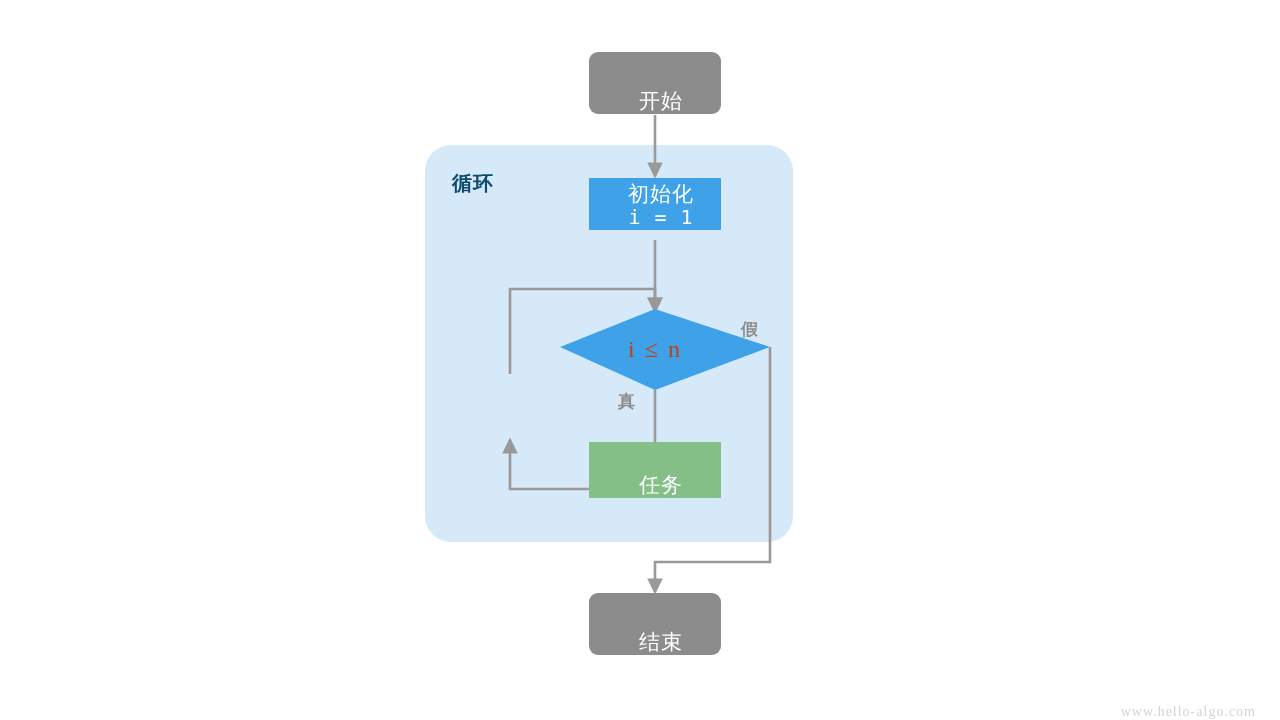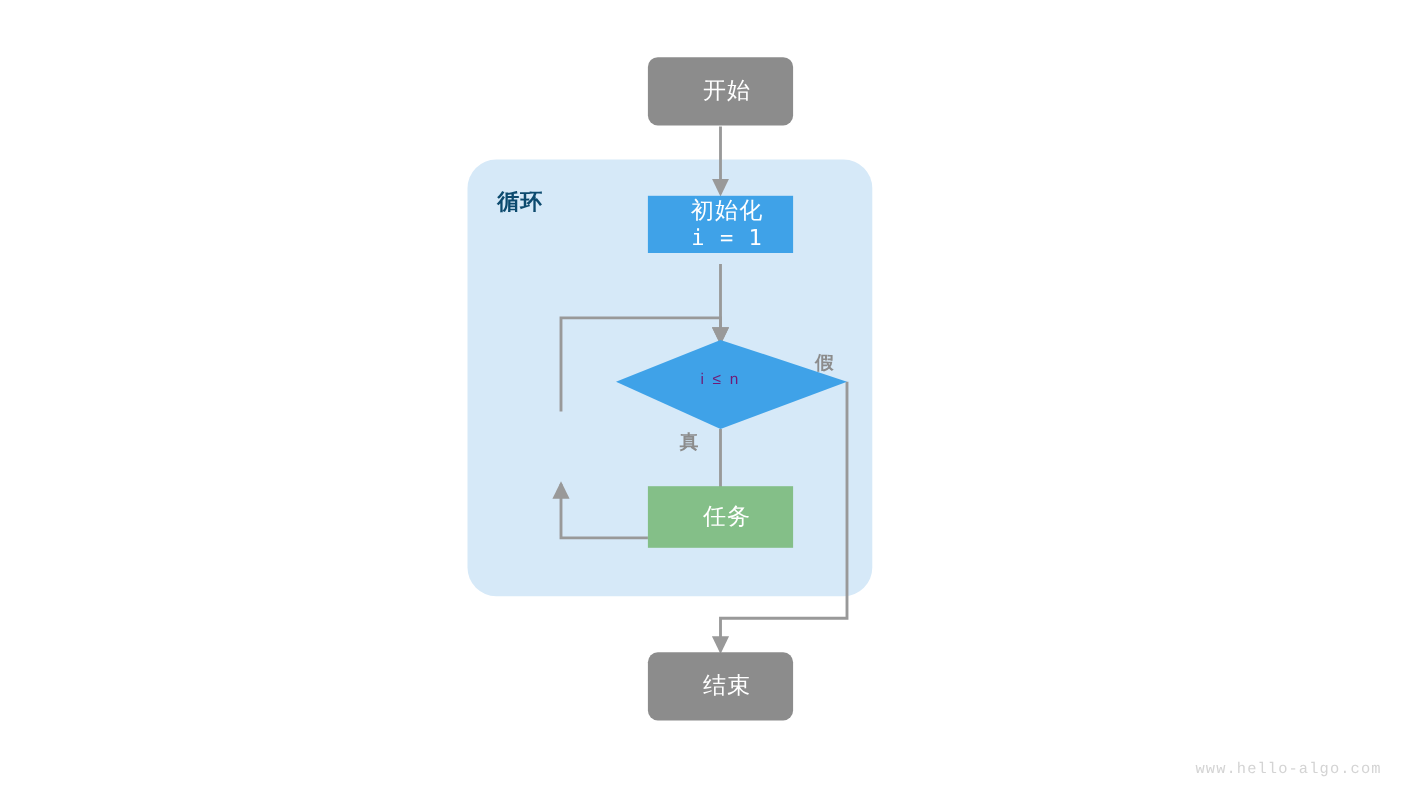--- a/index.html
+++ b/index.html
@@ -25,21 +25,21 @@
     top: 0;
     left: 0;
     width: 1280px;
     height: 720px;
   }
   .node {
     position: absolute;
     display: flex;
     flex-direction: column;
     align-items: center;
-    justify-content: center;
+    justify-content: flex-end;
     color: #ffffff;
     text-align: center;
     line-height: 1.18;
     box-sizing: border-box;
     padding-left: 12px;
   }
   .node .cn {
     font-family: "Liberation Sans", sans-serif;
     font-size: 21px;
     letter-spacing: 1px;
@@ -66,32 +66,32 @@
     font-family: "Liberation Sans", sans-serif;
     font-size: 20px;
     font-weight: bold;
     color: #0c4a6e;
     letter-spacing: 1px;
     white-space: nowrap;
   }
   #watermark {
     position: absolute;
     right: 24px;
-    bottom: 12px;
-    font-family: Liberation Mono, monospace;
+    bottom: 0;
+    font-family: Liberation Serif, serif;
     font-size: 14px;
     color: #d4d4d4;
     letter-spacing: 1px;
     white-space: nowrap;
   }
   .diamond-text {
     position: absolute;
-    font-family: Liberation Sans, sans-serif;
-    font-size: 14px;
-    color: #701a75;
+    font-family: Liberation Serif, serif;
+    font-size: 24px;
+    color: #c2410c;
     letter-spacing: 2px;
     white-space: nowrap;
   }
 </style>
 </head>
 <body>
 
 <div id="canvas">
 
   <svg class="layer" viewBox="0 0 1280 720">

